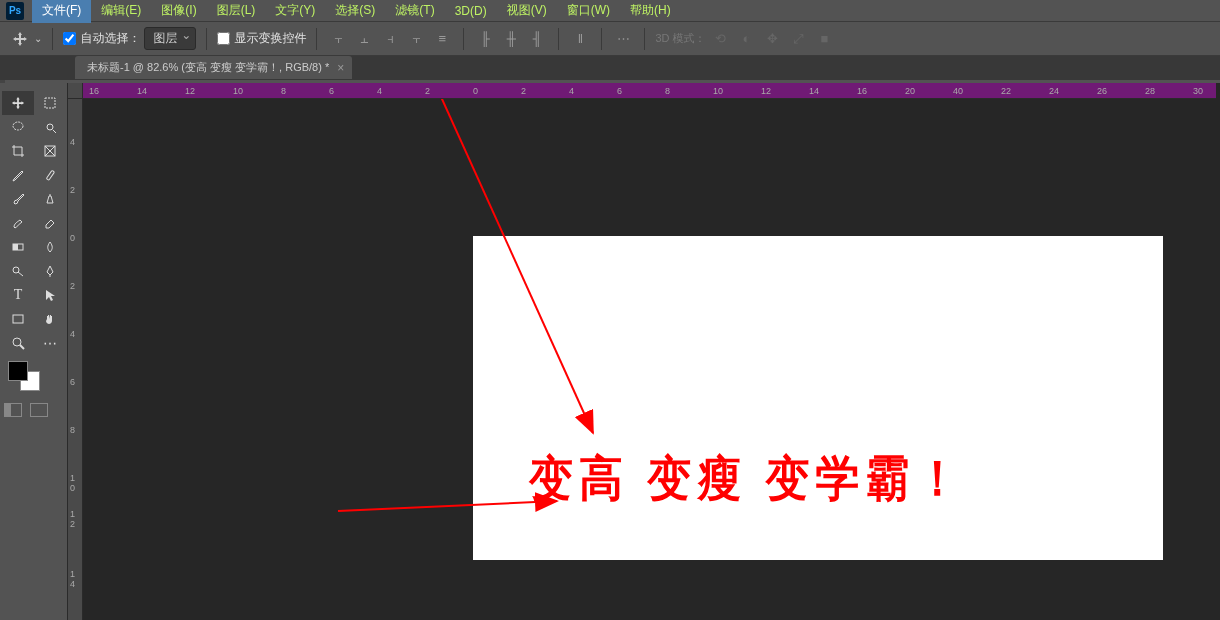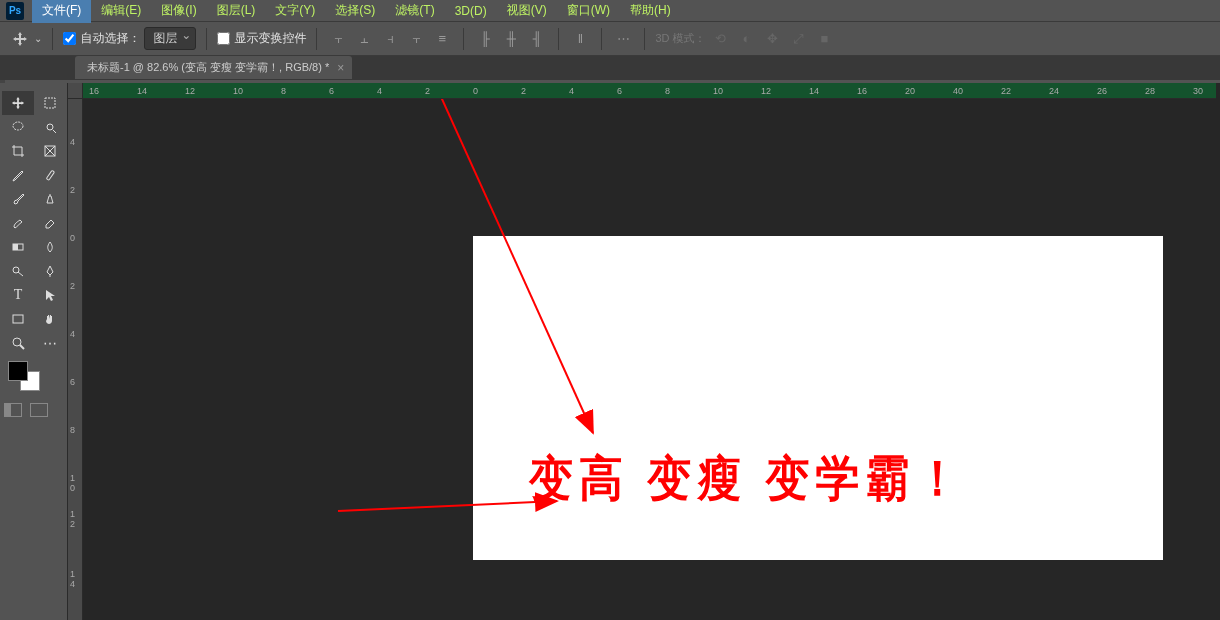--- a/index.html
+++ b/index.html
@@ -25,21 +25,21 @@
 .tool-panel { width: 68px; background: #535353; border-right: 1px solid #2a2a2a; padding-top: 6px; }
 .tool-grid { display: grid; grid-template-columns: 1fr 1fr; gap: 0; padding: 2px; }
 .tool-cell { width: 32px; height: 24px; display: flex; align-items: center; justify-content: center; color: #ddd; font-size: 14px; cursor: pointer; }
 .tool-cell.active { background: #3a3a3a; }
 .color-swatches { padding: 4px; position: relative; height: 40px; }
 .swatch-fg { width: 20px; height: 20px; background: #000; border: 1px solid #888; position: absolute; top: 4px; left: 8px; }
 .swatch-bg { width: 20px; height: 20px; background: #fff; border: 1px solid #888; position: absolute; top: 14px; left: 20px; }
 .bottom-icons { display: flex; padding: 6px 4px; gap: 8px; }
 .bottom-icons .bi { width: 18px; height: 14px; border: 1px solid #888; }
 .canvas-wrap { flex: 1; background: #262626; position: relative; }
-.ruler-h { position: absolute; top: 0; left: 15px; right: 4px; height: 16px; background: #14532d; border-bottom: 1px solid #2a2a2a; overflow: hidden; }
+.ruler-h { position: absolute; top: 0; left: 15px; right: 4px; height: 16px; background: #701a75; border-bottom: 1px solid #2a2a2a; overflow: hidden; }
 .ruler-h .tick { position: absolute; top: 3px; color: #aaa; font-size: 9px; }
 .ruler-v { position: absolute; top: 16px; left: 0; width: 15px; bottom: 0; background: #4a4a4a; border-right: 1px solid #2a2a2a; overflow: hidden; }
 .ruler-v .tick { position: absolute; left: 2px; color: #aaa; font-size: 9px; writing-mode: horizontal-tb; }
 .ruler-corner { position: absolute; top: 0; left: 0; width: 15px; height: 16px; background: #4a4a4a; border-right: 1px solid #2a2a2a; border-bottom: 1px solid #2a2a2a; }
 .viewport { position: absolute; top: 16px; left: 15px; right: 0; bottom: 0; background: #262626; overflow: hidden; }
 .canvas { position: absolute; left: 390px; top: 137px; width: 690px; height: 324px; background: #fff; }
 .canvas-text { font-size: 44px; color: #ff0000; font-weight: 900; letter-spacing: 6px; position: absolute; top: 214px; left: 56px; white-space: nowrap; font-family: "SimHei", "Microsoft YaHei", sans-serif; transform: scaleY(1.1); }
 .arrow { position: absolute; pointer-events: none; }
 .collapse-tab { position: absolute; top: 80px; left: 0; width: 5px; height: 30px; background: #444; }
 </style>

